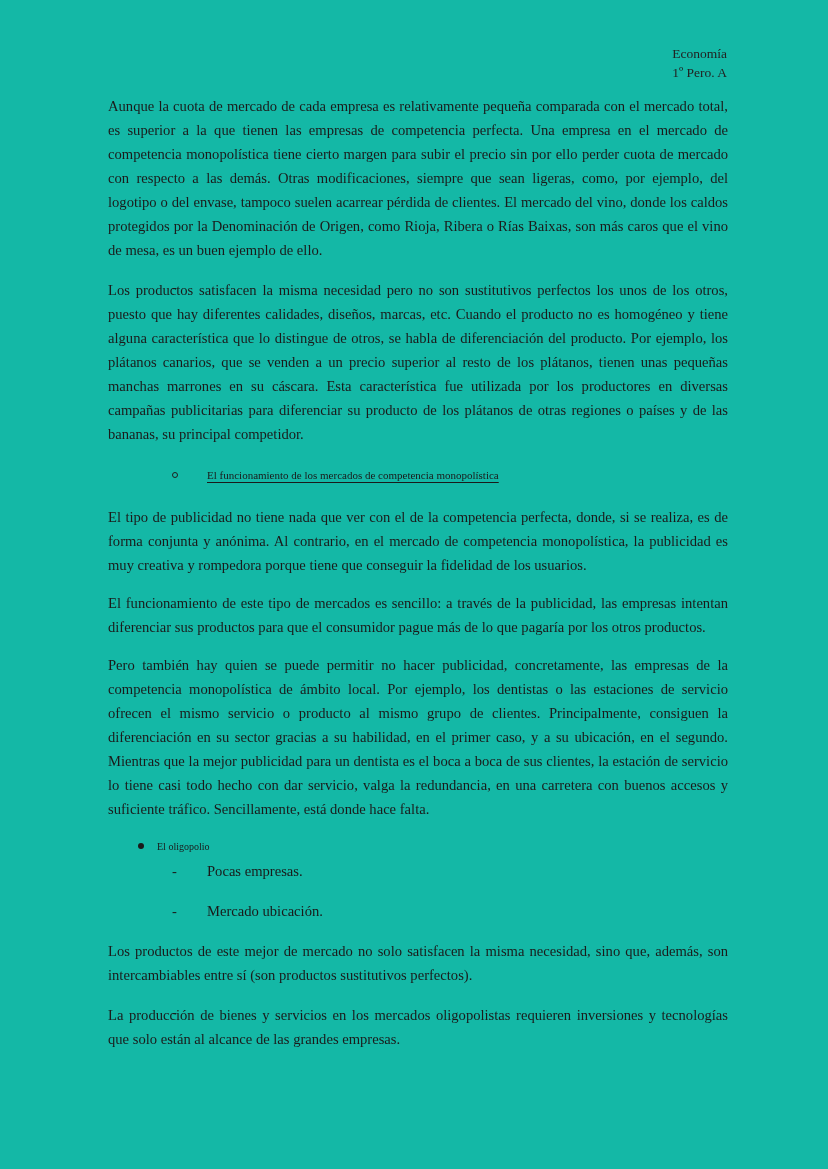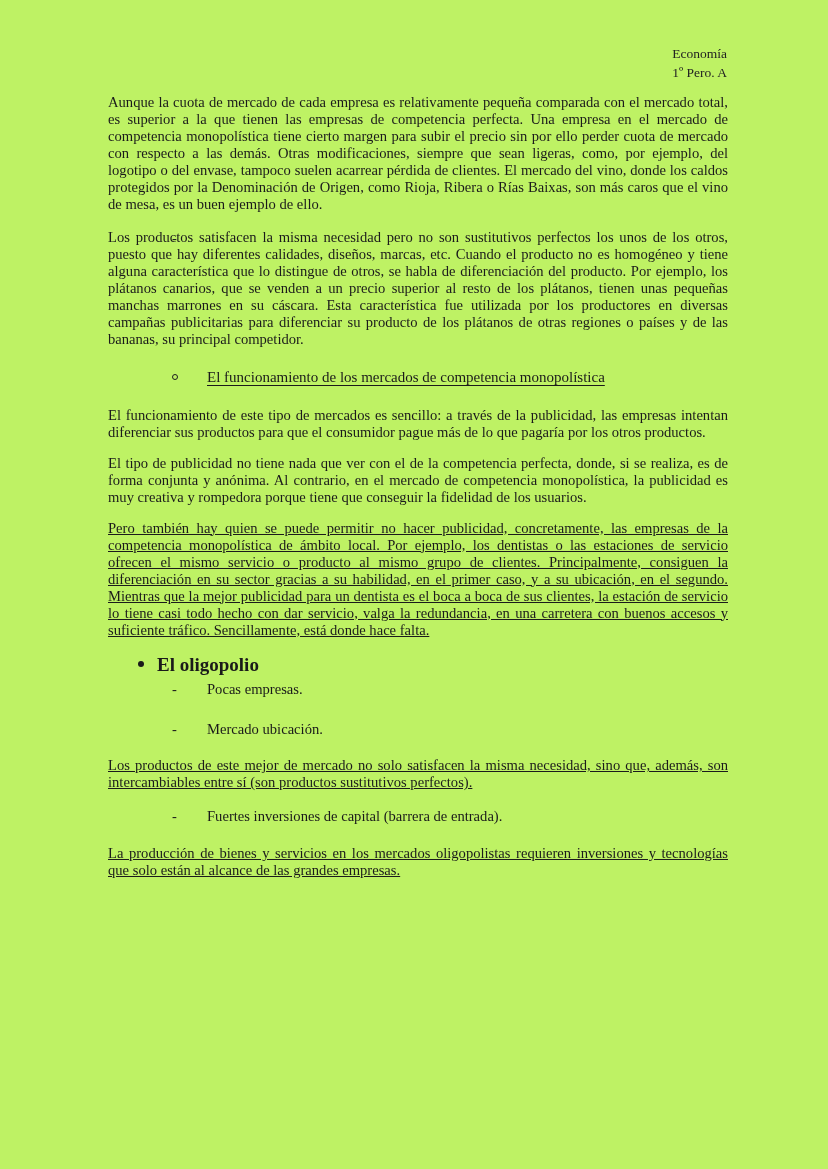--- a/index.html
+++ b/index.html
@@ -13,21 +13,21 @@
     height: 1169px;
     position: relative;
     font-family: "Liberation Serif", "DejaVu Serif", serif;
     color: #1a1a1a;
     overflow: hidden;
   }
 
   .page {
     position: absolute;
     inset: 0;
-    background: #bef264;
+    background: #14b8a6;
   }
 
   
   .doc-header {
     position: absolute;
     top: 44px;
     right: 101px;
     text-align: right;
     font-size: 13.5px;
     line-height: 19px;
@@ -41,28 +41,28 @@
     left: 108px;
     top: 94px;
     width: 620px;
   }
 
   p.para {
     margin: 0 0 14px 0;
     text-align: justify;
     text-justify: inter-word;
     font-size: 14.6px;
-    line-height: 17px;
+    line-height: 24px;
     color: #1b1b1b;
     hyphens: none;
   }
   p.para:last-child { margin-bottom: 0; }
 
   
-  .gap-sm { margin-bottom: 10px; text-decoration: underline; }
+  .gap-sm { margin-bottom: 10px; }
   .gap-md { margin-bottom: 18px; }
 
   
   .dash-item {
     position: relative;
     margin: 14px 0 16px 0;
     padding-left: 99px;
     font-size: 14.6px;
     line-height: 23.6px;
   }
@@ -73,21 +73,21 @@
     font-size: 14.6px;
     line-height: 23.6px;
     color: #1b1b1b;
   }
 
   
   .circle-item {
     position: relative;
     margin: 18px 0 17px 0;
     padding-left: 99px;
-    font-size: 15px;
+    font-size: 11px;
     line-height: 23.6px;
   }
   .circle-item .marker {
     position: absolute;
     left: 64px;
     top: 8px;
     width: 6px;
     height: 6px;
     border: 1px solid #1f1f1f;
     border-radius: 50%;
@@ -98,23 +98,23 @@
     text-decoration: underline;
     text-underline-offset: 2.5px;
     text-decoration-thickness: 1px;
   }
 
   
   .disc-item {
     position: relative;
     margin: 8px 0 0 0;
     padding-left: 49px;
-    font-size: 19px;
+    font-size: 10px;
     line-height: 23.6px;
-    font-weight: bold;
+    font-weight: normal;
   }
   .disc-item .marker {
     position: absolute;
     left: 30px;
     top: 8px;
     width: 6px;
     height: 6px;
     border-radius: 50%;
     background: #1a1a1a;
   }
@@ -140,23 +140,23 @@
       <span class="marker">-</span>
     </div>
 
     <p class="para gap-md">Los productos satisfacen la misma necesidad pero no son sustitutivos perfectos los unos de los otros, puesto que hay diferentes calidades, diseños, marcas, etc. Cuando el producto no es homogéneo y tiene alguna característica que lo distingue de otros, se habla de diferenciación del producto. Por ejemplo, los plátanos canarios, que se venden a un precio superior al resto de los plátanos, tienen unas pequeñas manchas marrones en su cáscara. Esta característica fue utilizada por los productores en diversas campañas publicitarias para diferenciar su producto de los plátanos de otras regiones o países y de las bananas, su principal competidor.</p>
 
     <div class="circle-item">
       <span class="marker"></span>
       <span class="heading-text">El funcionamiento de los mercados de competencia monopolística</span>
     </div>
 
+    <p class="para gap-md">El tipo de publicidad no tiene nada que ver con el de la competencia perfecta, donde, si se realiza, es de forma conjunta y anónima. Al contrario, en el mercado de competencia monopolística, la publicidad es muy creativa y rompedora porque tiene que conseguir la fidelidad de los usuarios.</p>
+
     <p class="para gap-md">El funcionamiento de este tipo de mercados es sencillo: a través de la publicidad, las empresas intentan diferenciar sus productos para que el consumidor pague más de lo que pagaría por los otros productos.</p>
-
-    <p class="para gap-md">El tipo de publicidad no tiene nada que ver con el de la competencia perfecta, donde, si se realiza, es de forma conjunta y anónima. Al contrario, en el mercado de competencia monopolística, la publicidad es muy creativa y rompedora porque tiene que conseguir la fidelidad de los usuarios.</p>
 
     <p class="para gap-sm">Pero también hay quien se puede permitir no hacer publicidad, concretamente, las empresas de la competencia monopolística de ámbito local. Por ejemplo, los dentistas o las estaciones de servicio ofrecen el mismo servicio o producto al mismo grupo de clientes. Principalmente, consiguen la diferenciación en su sector gracias a su habilidad, en el primer caso, y a su ubicación, en el segundo. Mientras que la mejor publicidad para un dentista es el boca a boca de sus clientes, la estación de servicio lo tiene casi todo hecho con dar servicio, valga la redundancia, en una carretera con buenos accesos y suficiente tráfico. Sencillamente, está donde hace falta.</p>
 
     <div class="disc-item">
       <span class="marker"></span>
       <span>El oligopolio</span>
     </div>
 
     <div class="dash-item dash-tight">
       <span class="marker">-</span>
@@ -166,19 +166,18 @@
 
     <div class="dash-item">
       <span class="marker">-</span>
       <span>Mercado ubicación.</span>
     </div>
 
     <p class="para gap-sm">Los productos de este mejor de mercado no solo satisfacen la misma necesidad, sino que, además, son intercambiables entre sí (son productos sustitutivos perfectos).</p>
 
     <div class="dash-item">
       <span class="marker">-</span>
-      <span>Fuertes inversiones de capital (barrera de entrada).</span>
     </div>
 
     <p class="para gap-sm">La producción de bienes y servicios en los mercados oligopolistas requieren inversiones y tecnologías que solo están al alcance de las grandes empresas.</p>
 
   </div>
 </div>
 
 </body></html>

